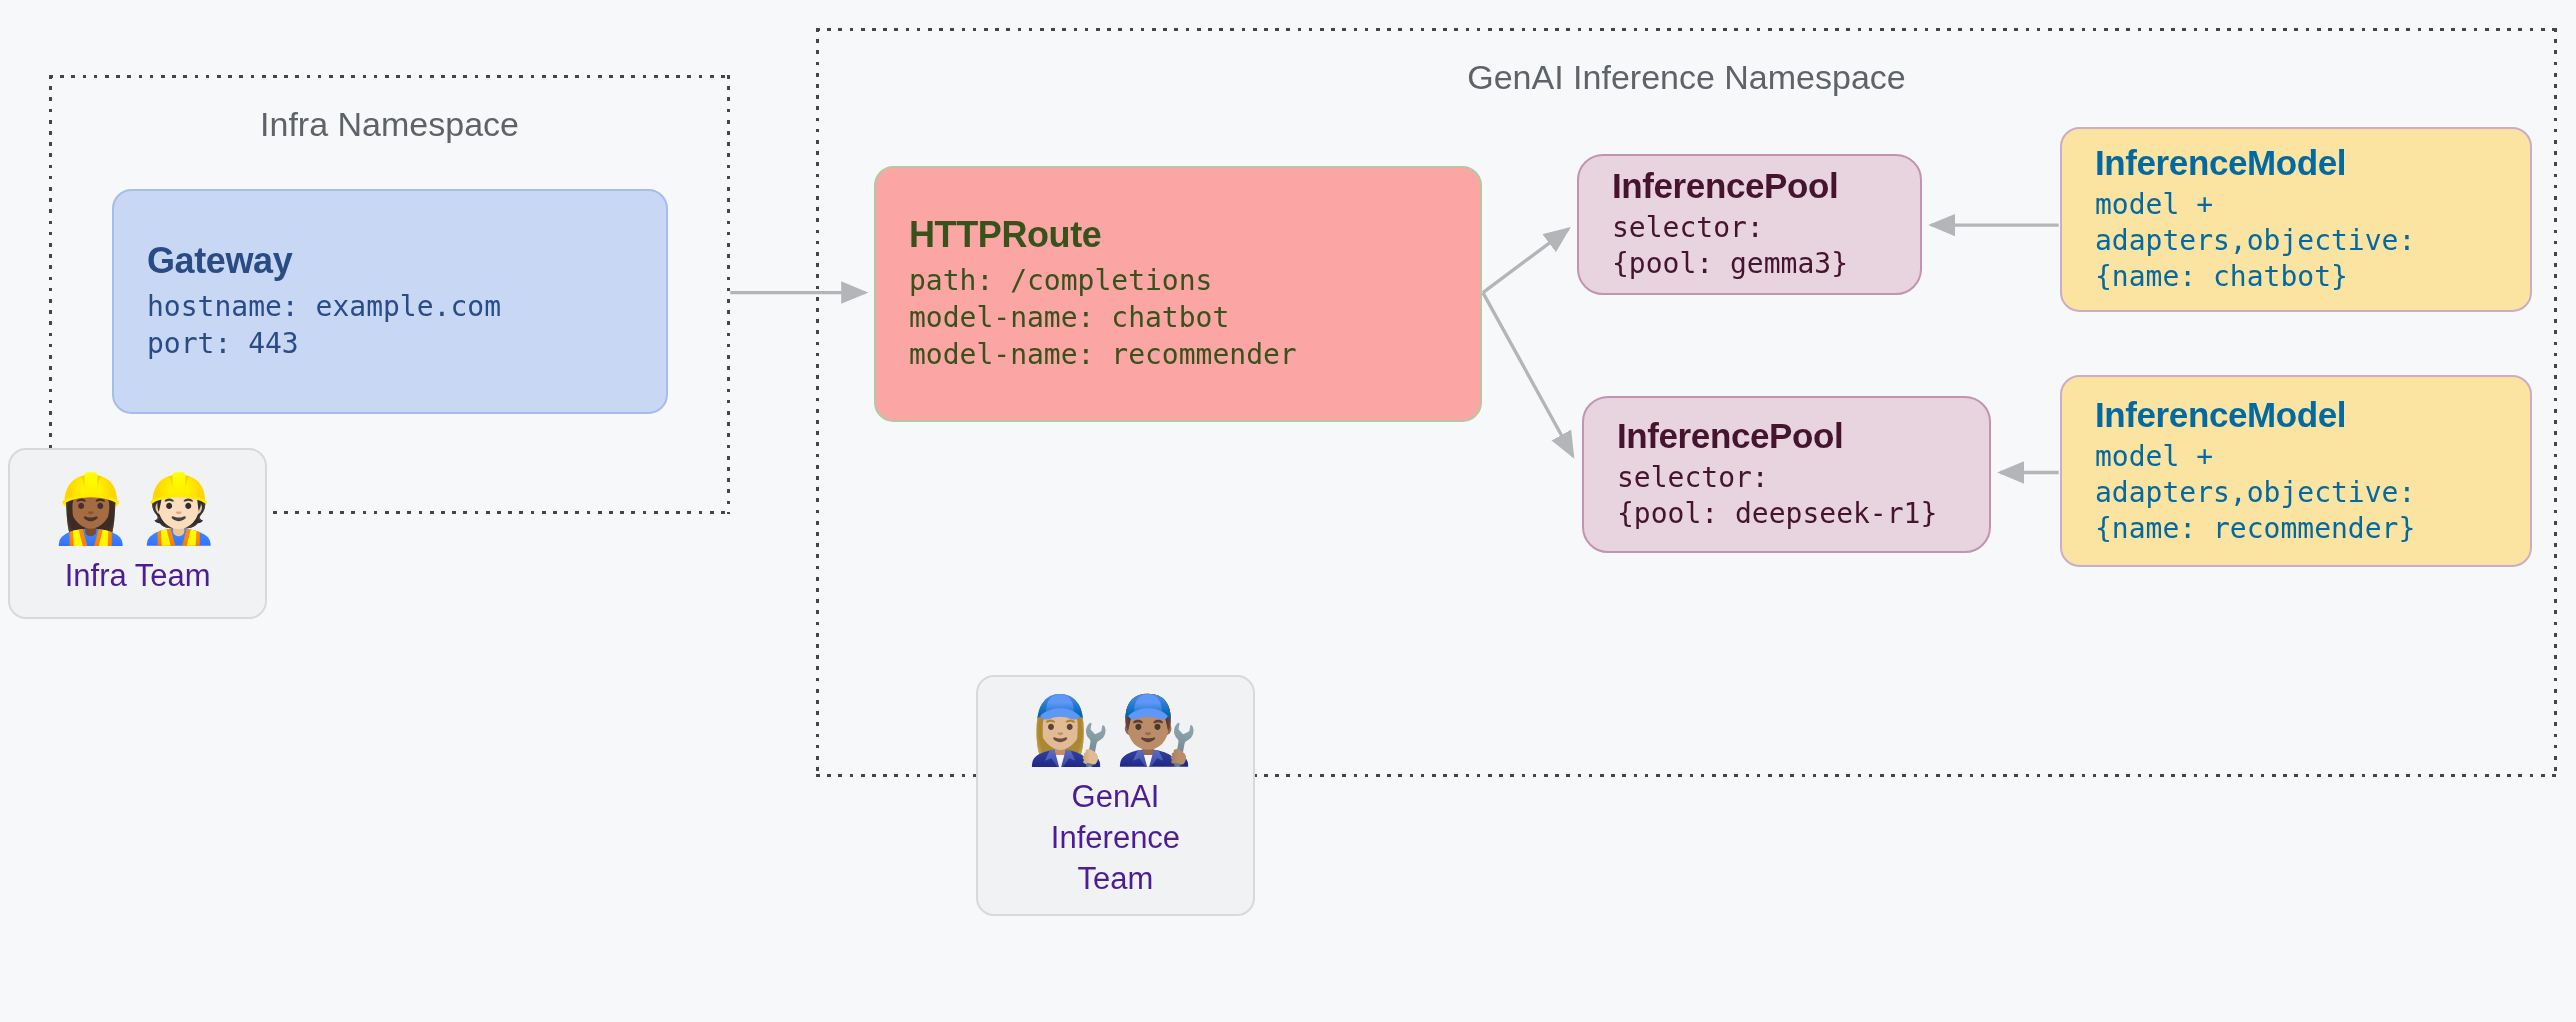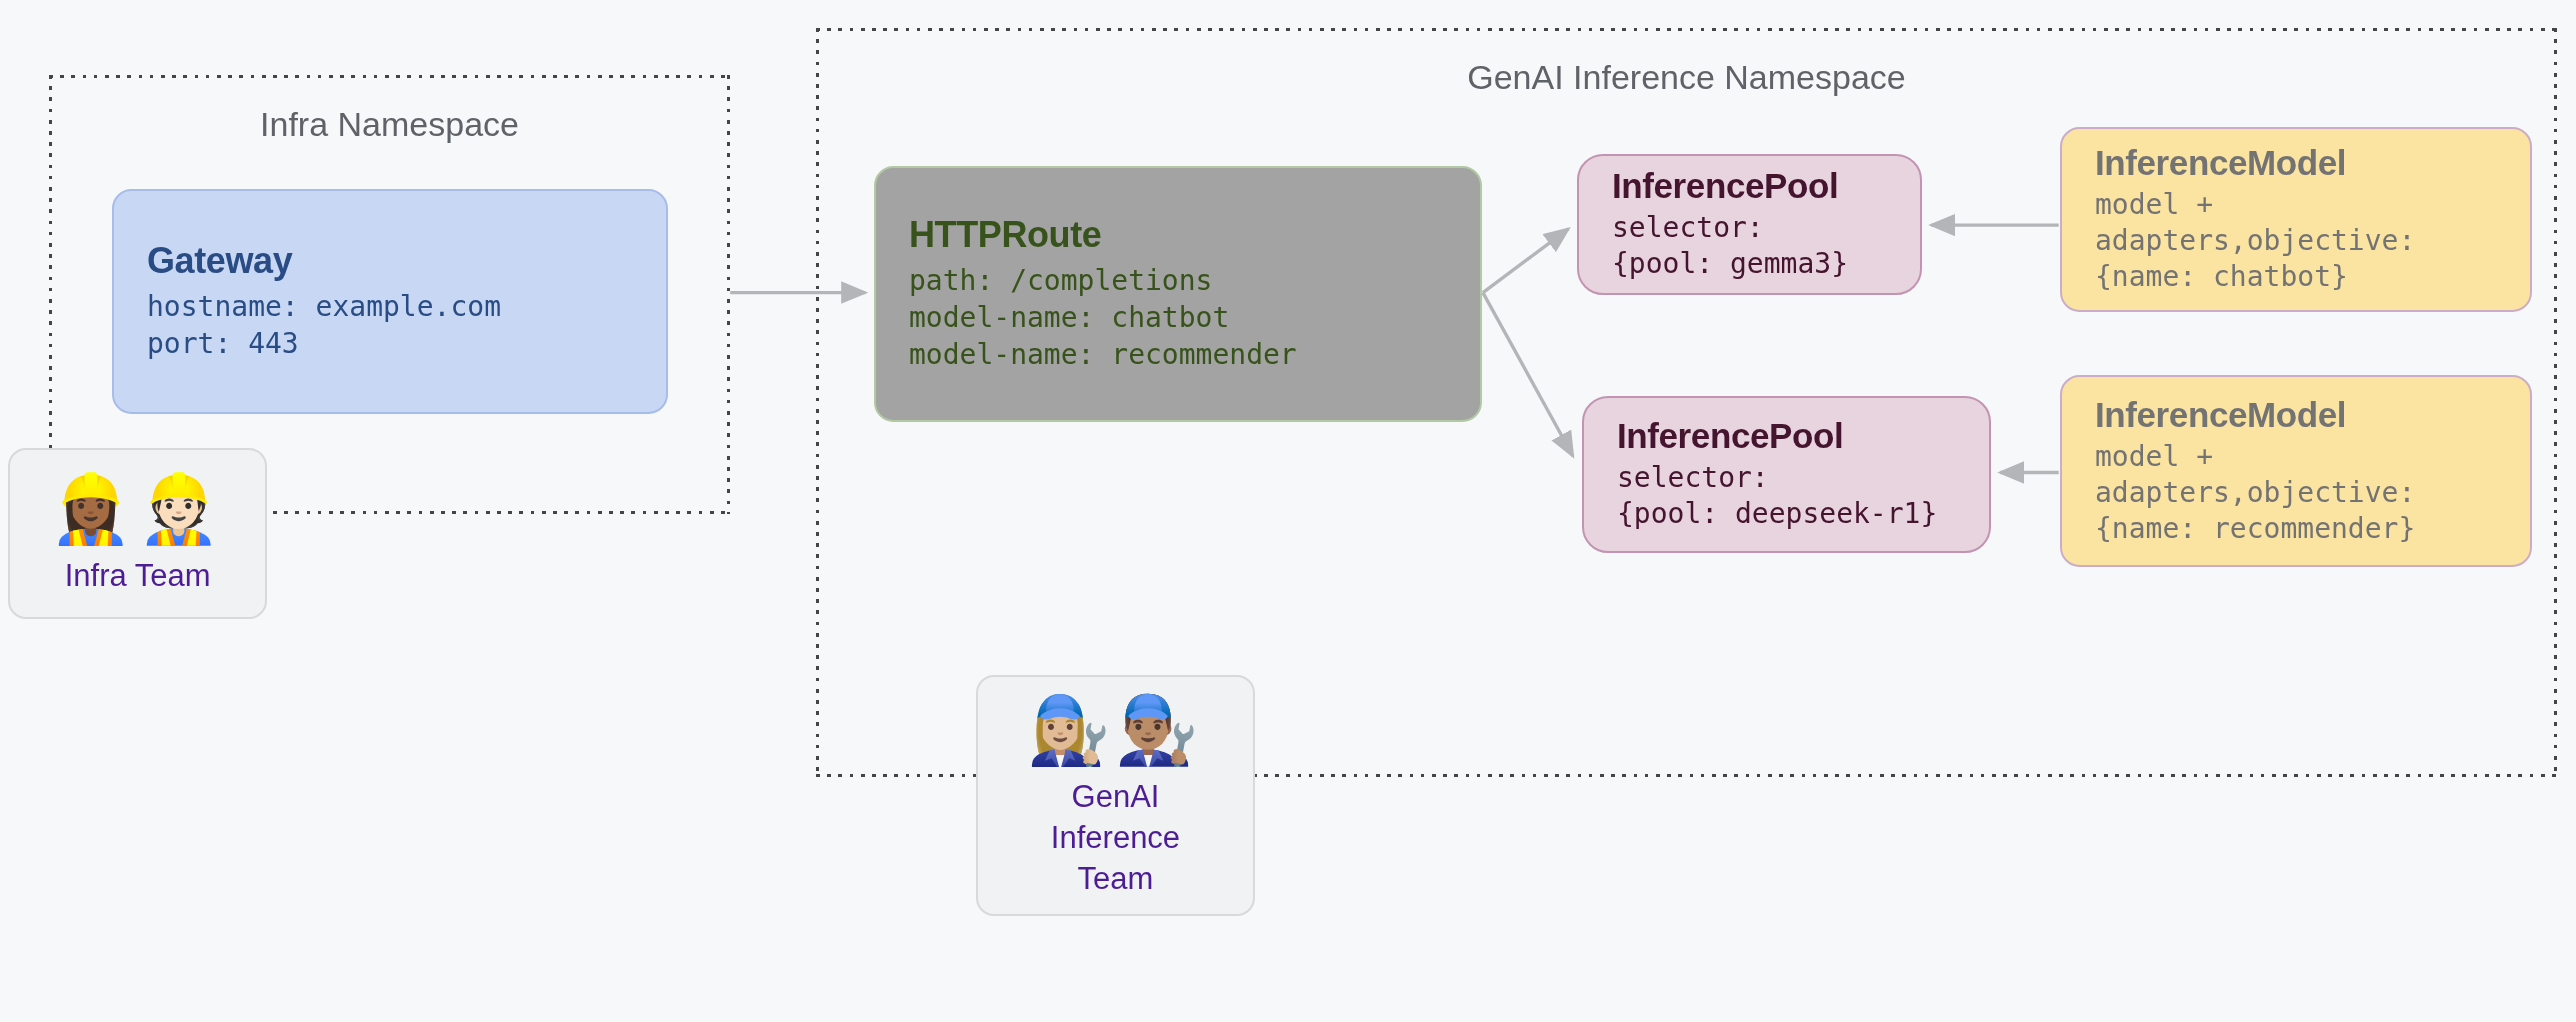--- a/index.html
+++ b/index.html
@@ -78,30 +78,30 @@
     line-height: 37px;
     white-space: pre;
   }
 
   .node-gateway {
     left: 112px; top: 189px; width: 556px; height: 225px;
     background: #c8d8f4; border-color: #a7bce9; color: #2a4c85;
   }
   .node-httproute {
     left: 874px; top: 166px; width: 608px; height: 256px;
-    background: #a3a3a3; border-color: #b2c9a3; color: #37521b;
+    background: #fca5a5; border-color: #b2c9a3; color: #37521b;
   }
   .node-pool {
     background: #e8d4df; border-color: #c294b1; color: #45142f;
     border-radius: 26px;
   }
   .node-pool-gemma    { left: 1577px; top: 154px; width: 345px; height: 141px; }
   .node-pool-deepseek { left: 1582px; top: 396px; width: 409px; height: 157px; }
   .node-model {
-    background: #fbe3a1; border-color: #cbadc9; color: #737373;
+    background: #fbe3a1; border-color: #cbadc9; color: #0369a1;
   }
   .node-model-chatbot     { left: 2060px; top: 127px; width: 472px; height: 185px; }
   .node-model-recommender { left: 2060px; top: 375px; width: 472px; height: 192px; }
   .node-pool .node-title, .node-model .node-title { font-size: 35px; margin-bottom: 4.5px; }
   .node-pool .mono, .node-model .mono { line-height: 36px; }
 
   
   .team {
     position: absolute;
     z-index: 3;

